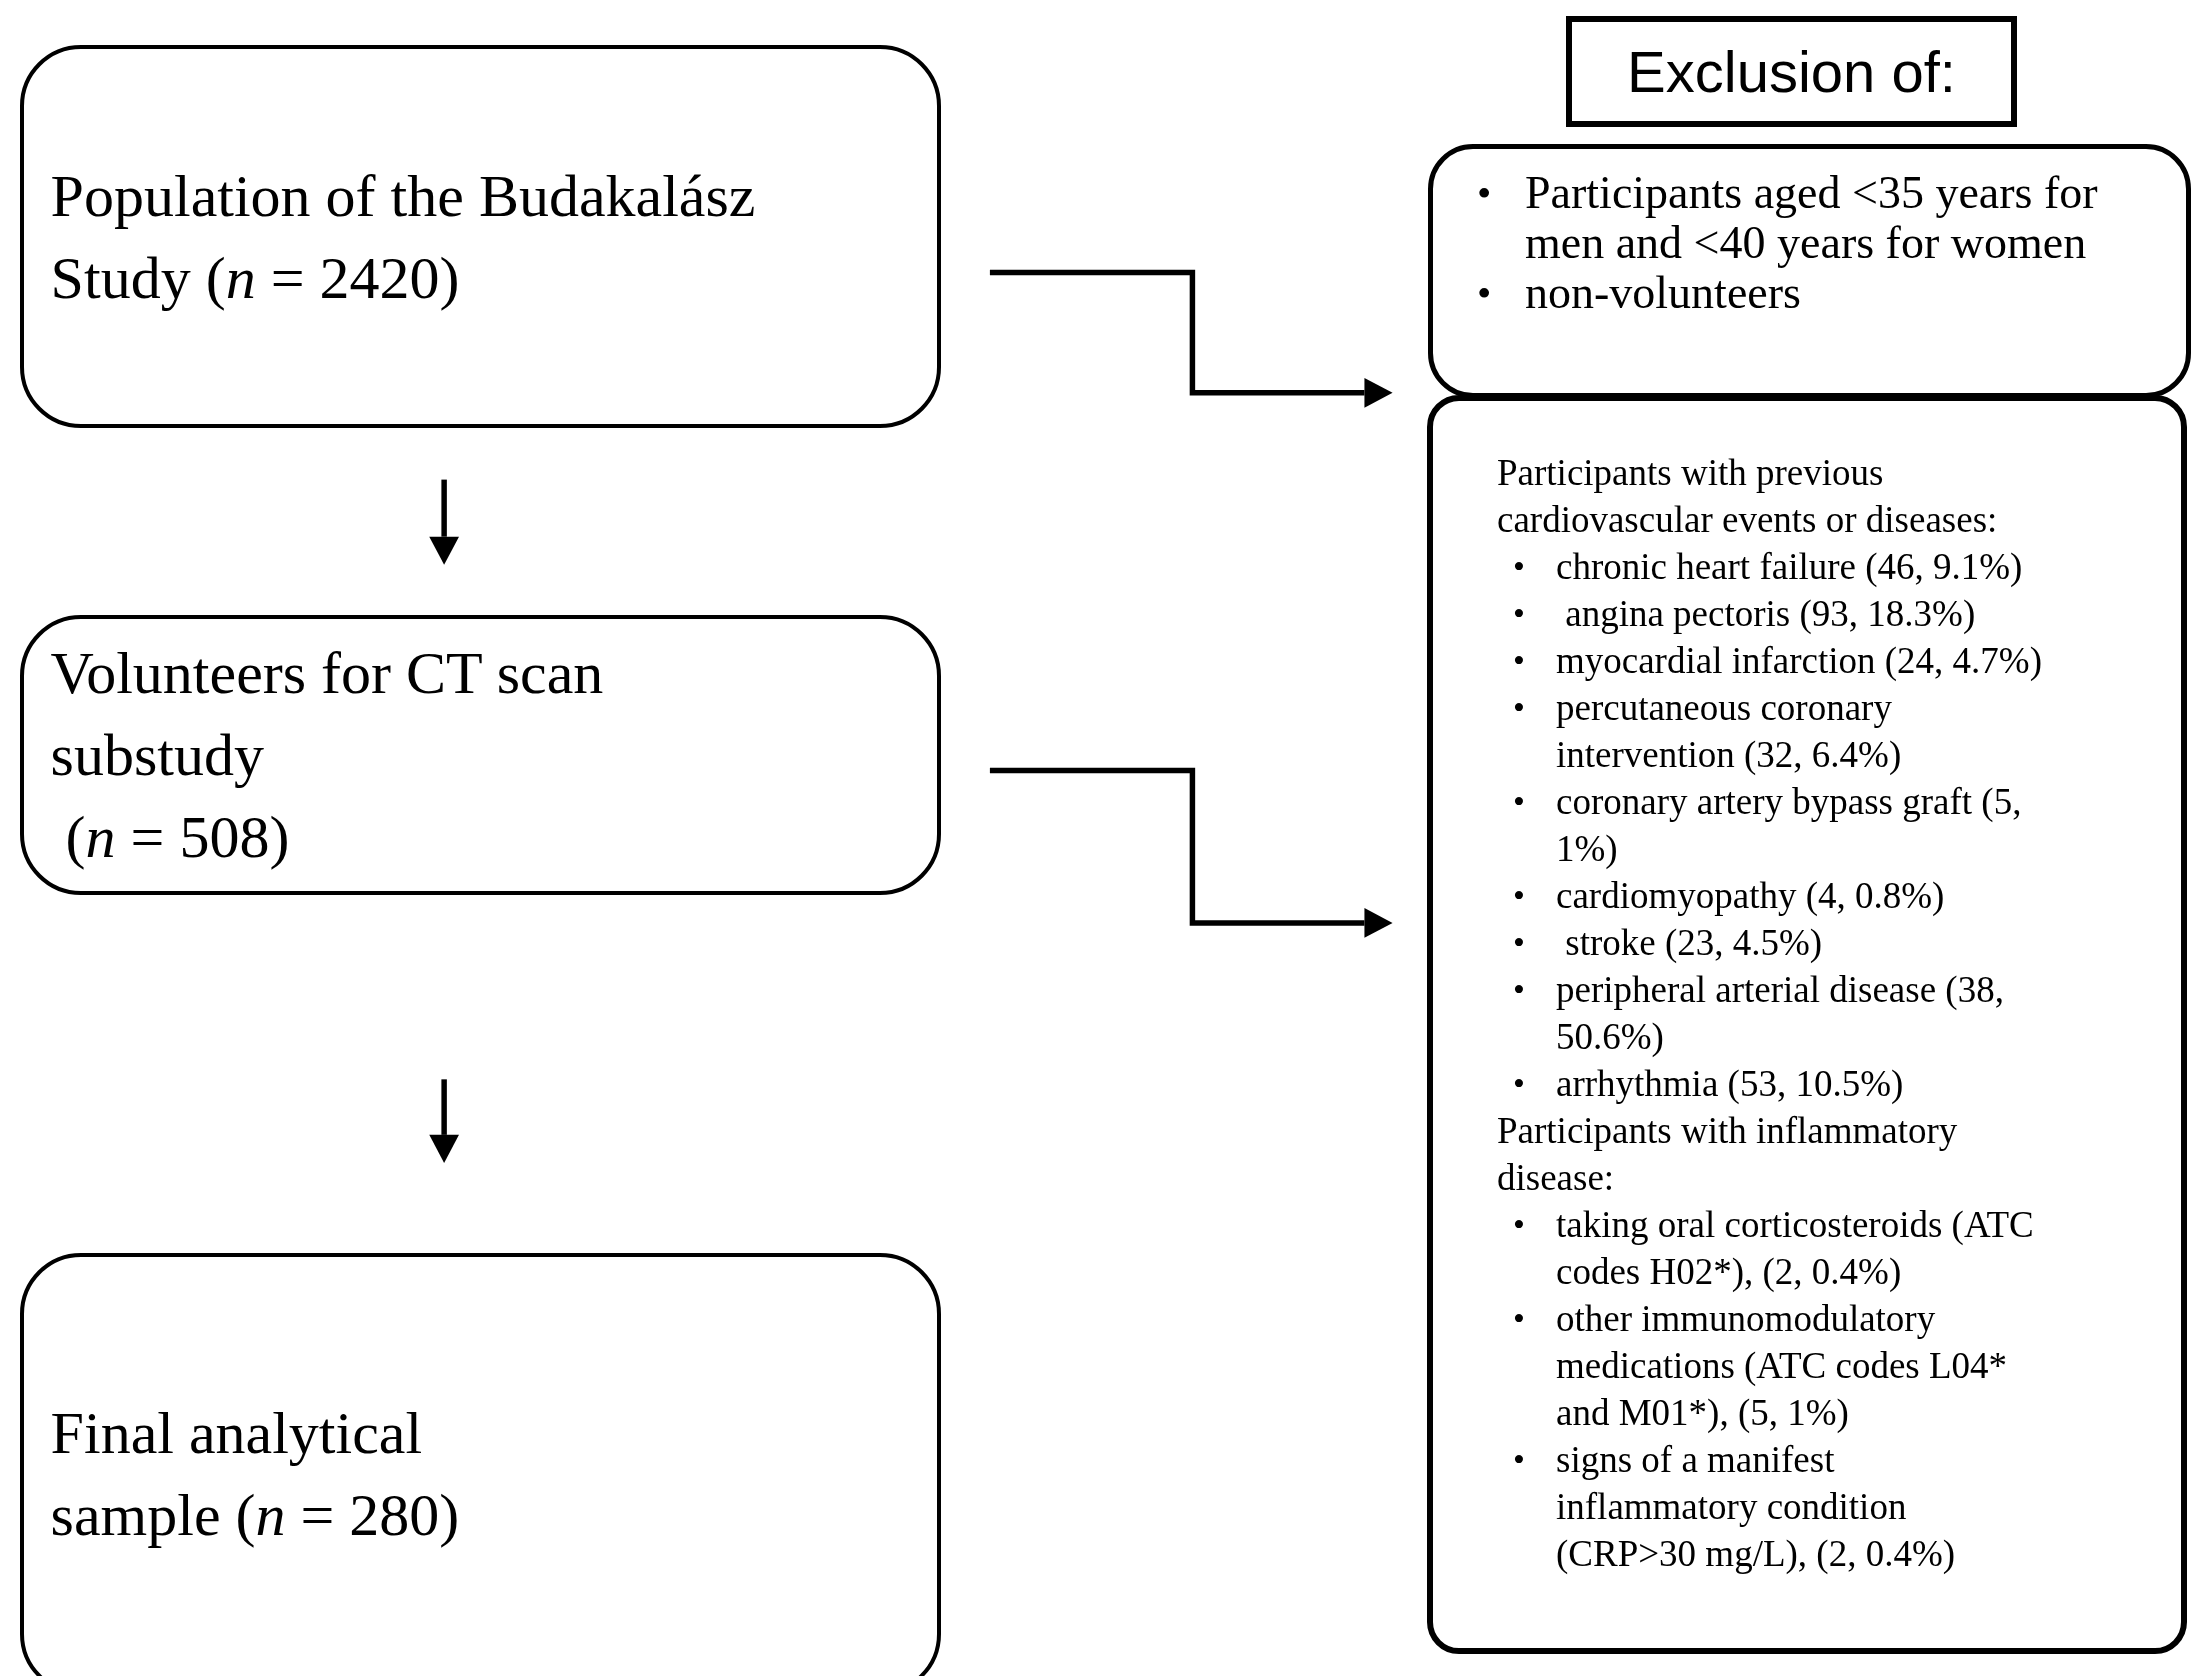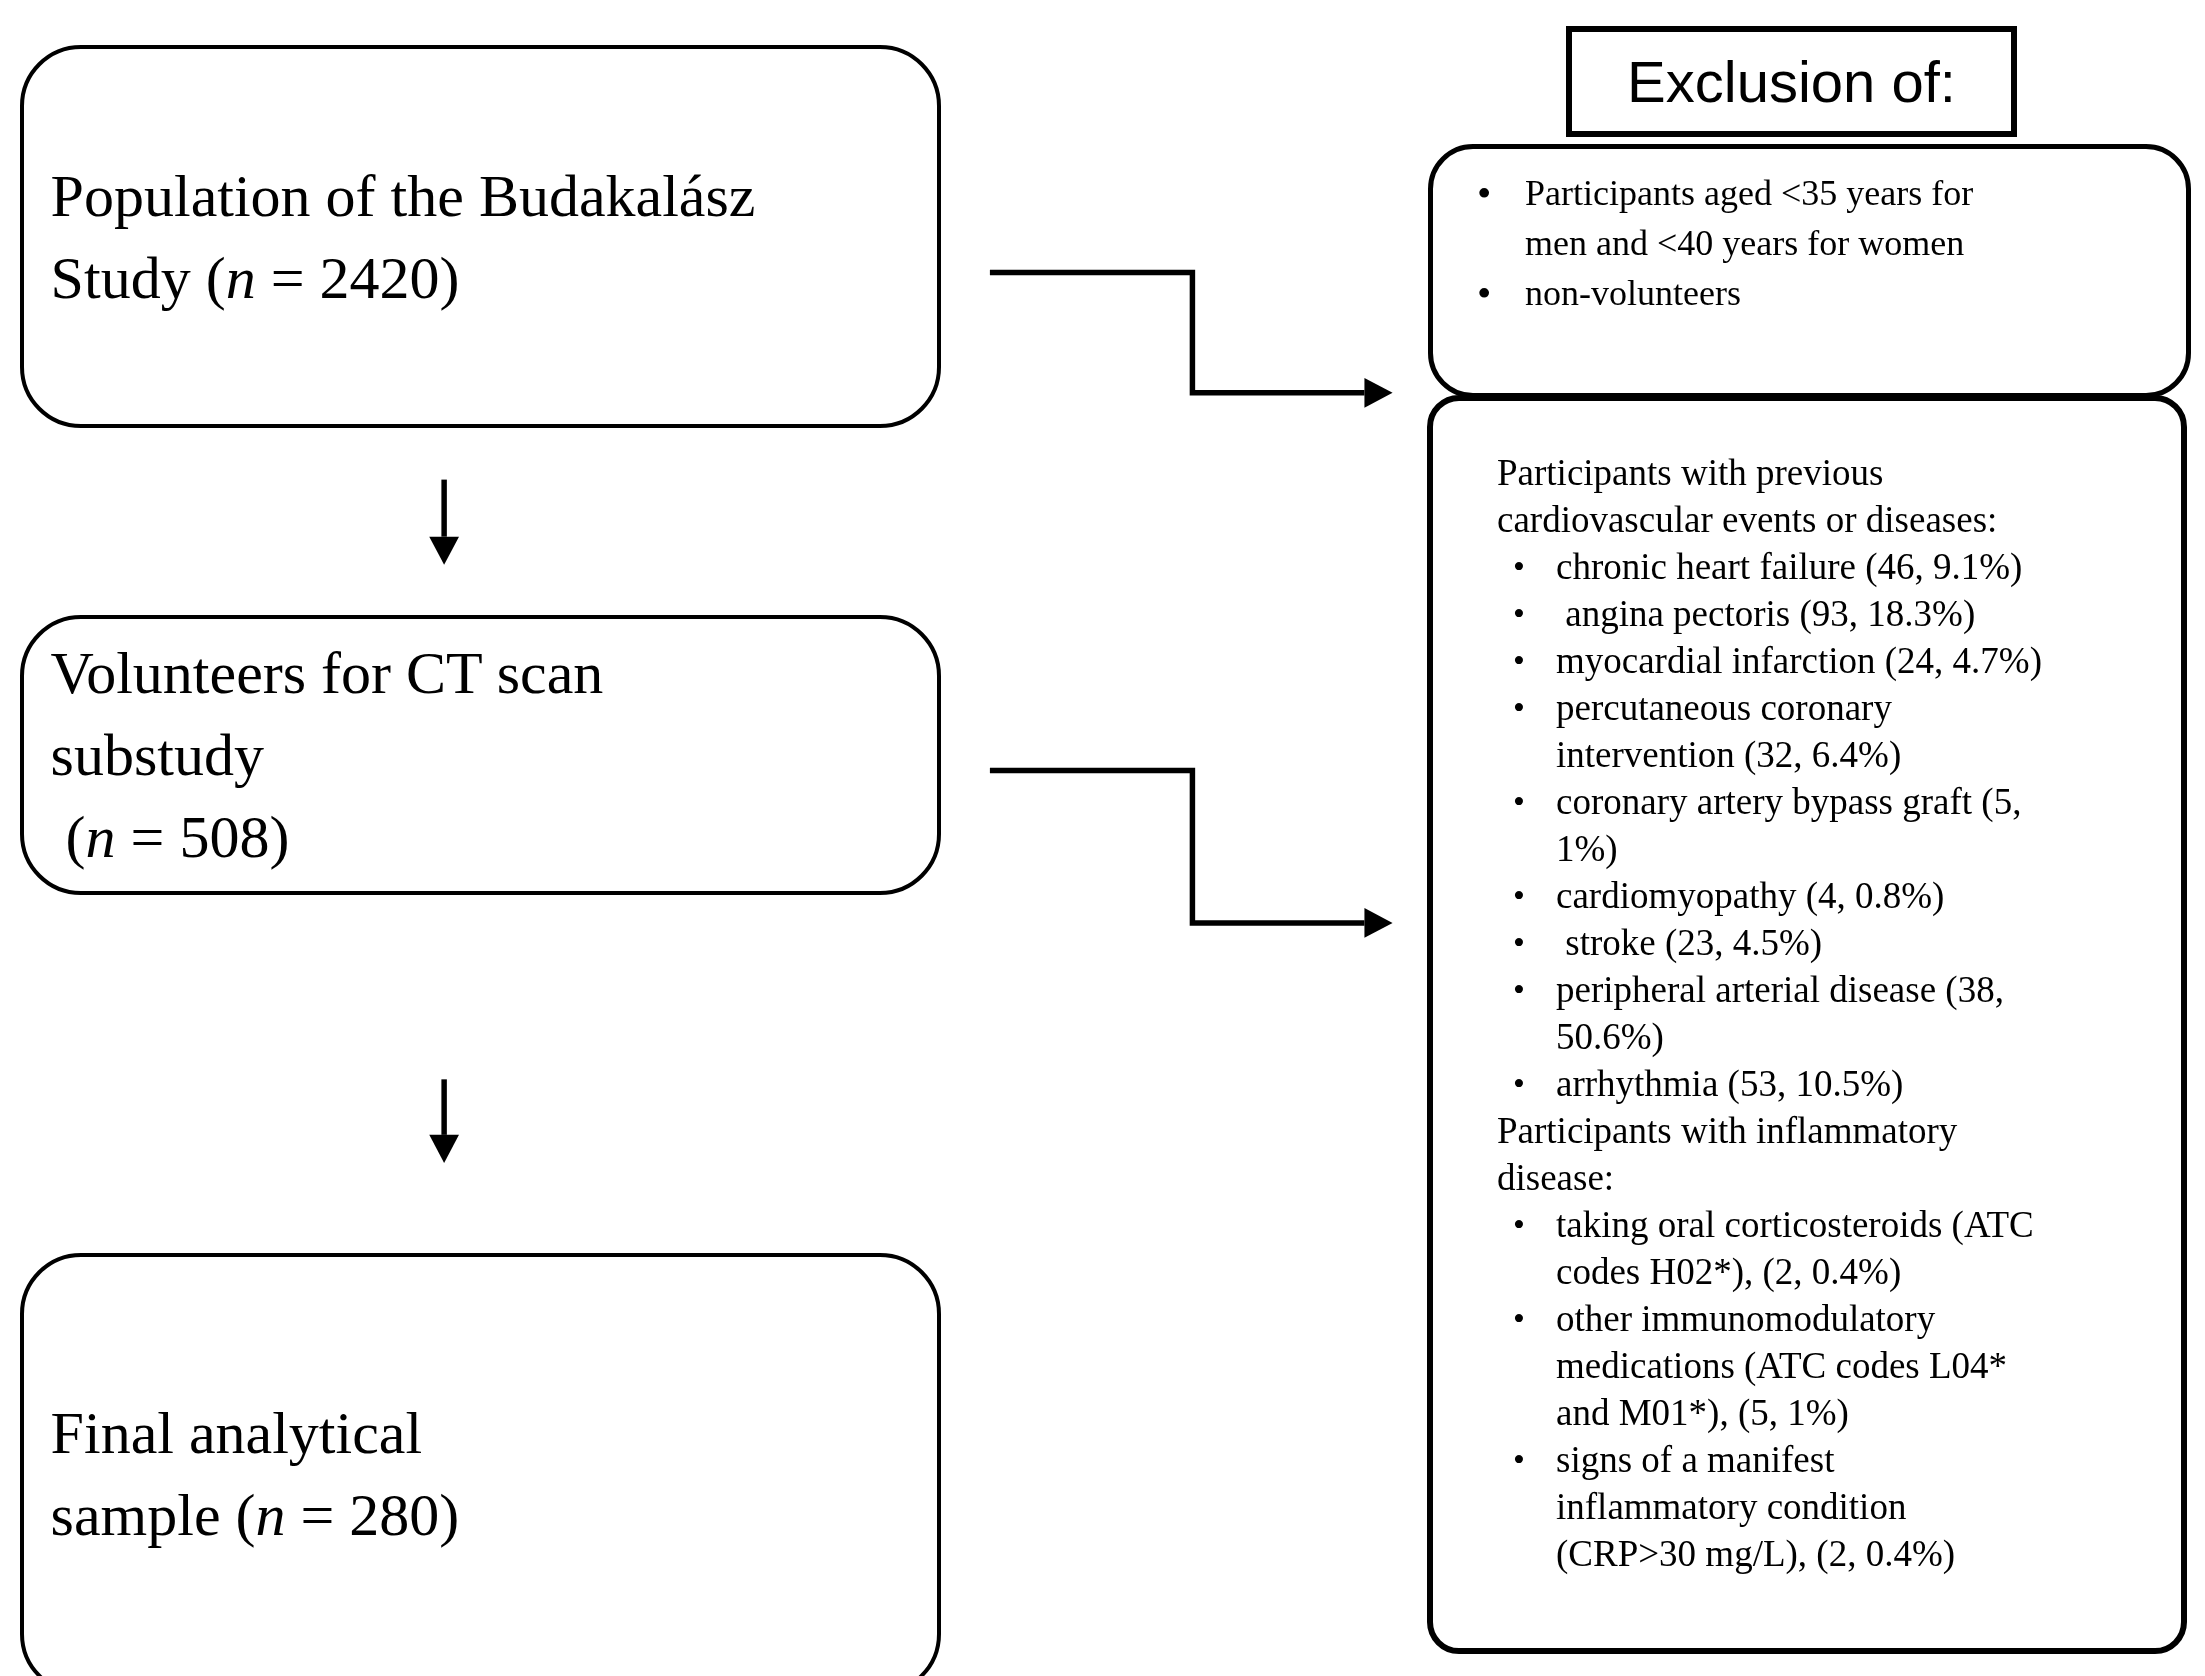--- a/index.html
+++ b/index.html
@@ -22,29 +22,28 @@
   }
   .fbox .tline { white-space:pre; }
 
   
   .labelbox {
     position:absolute; left:1566px; top:15.6px; width:451px; height:111px;
     box-sizing:border-box; border:6.3px solid #000; background:#fff; z-index:5;
     display:flex; align-items:center; justify-content:center;
     font-family:"Liberation Sans","DejaVu Sans",sans-serif;
     font-size:58px;
-    margin-top:10px;
   }
 
   
   .ebox1 {
     position:absolute; left:1428px; top:144px; width:763px; height:254px;
     box-sizing:border-box; border:5.5px solid #000; border-radius:45px; background:#fff;
     padding:19px 23.5px 0 92px; z-index:1;
-    font-size:36px; line-height:50px;
+    font-size:46px; line-height:50px;
   }
   .ebox1 .bullet-item { position:relative; }
   .ebox1 .bullet-item::before {
     content:"\2022"; position:absolute; left:-48px; top:0;
     line-height:50px; font-size:41px;
   }
   .ebox1 .tline { white-space:pre; }
 
   
   .ebox2 {

